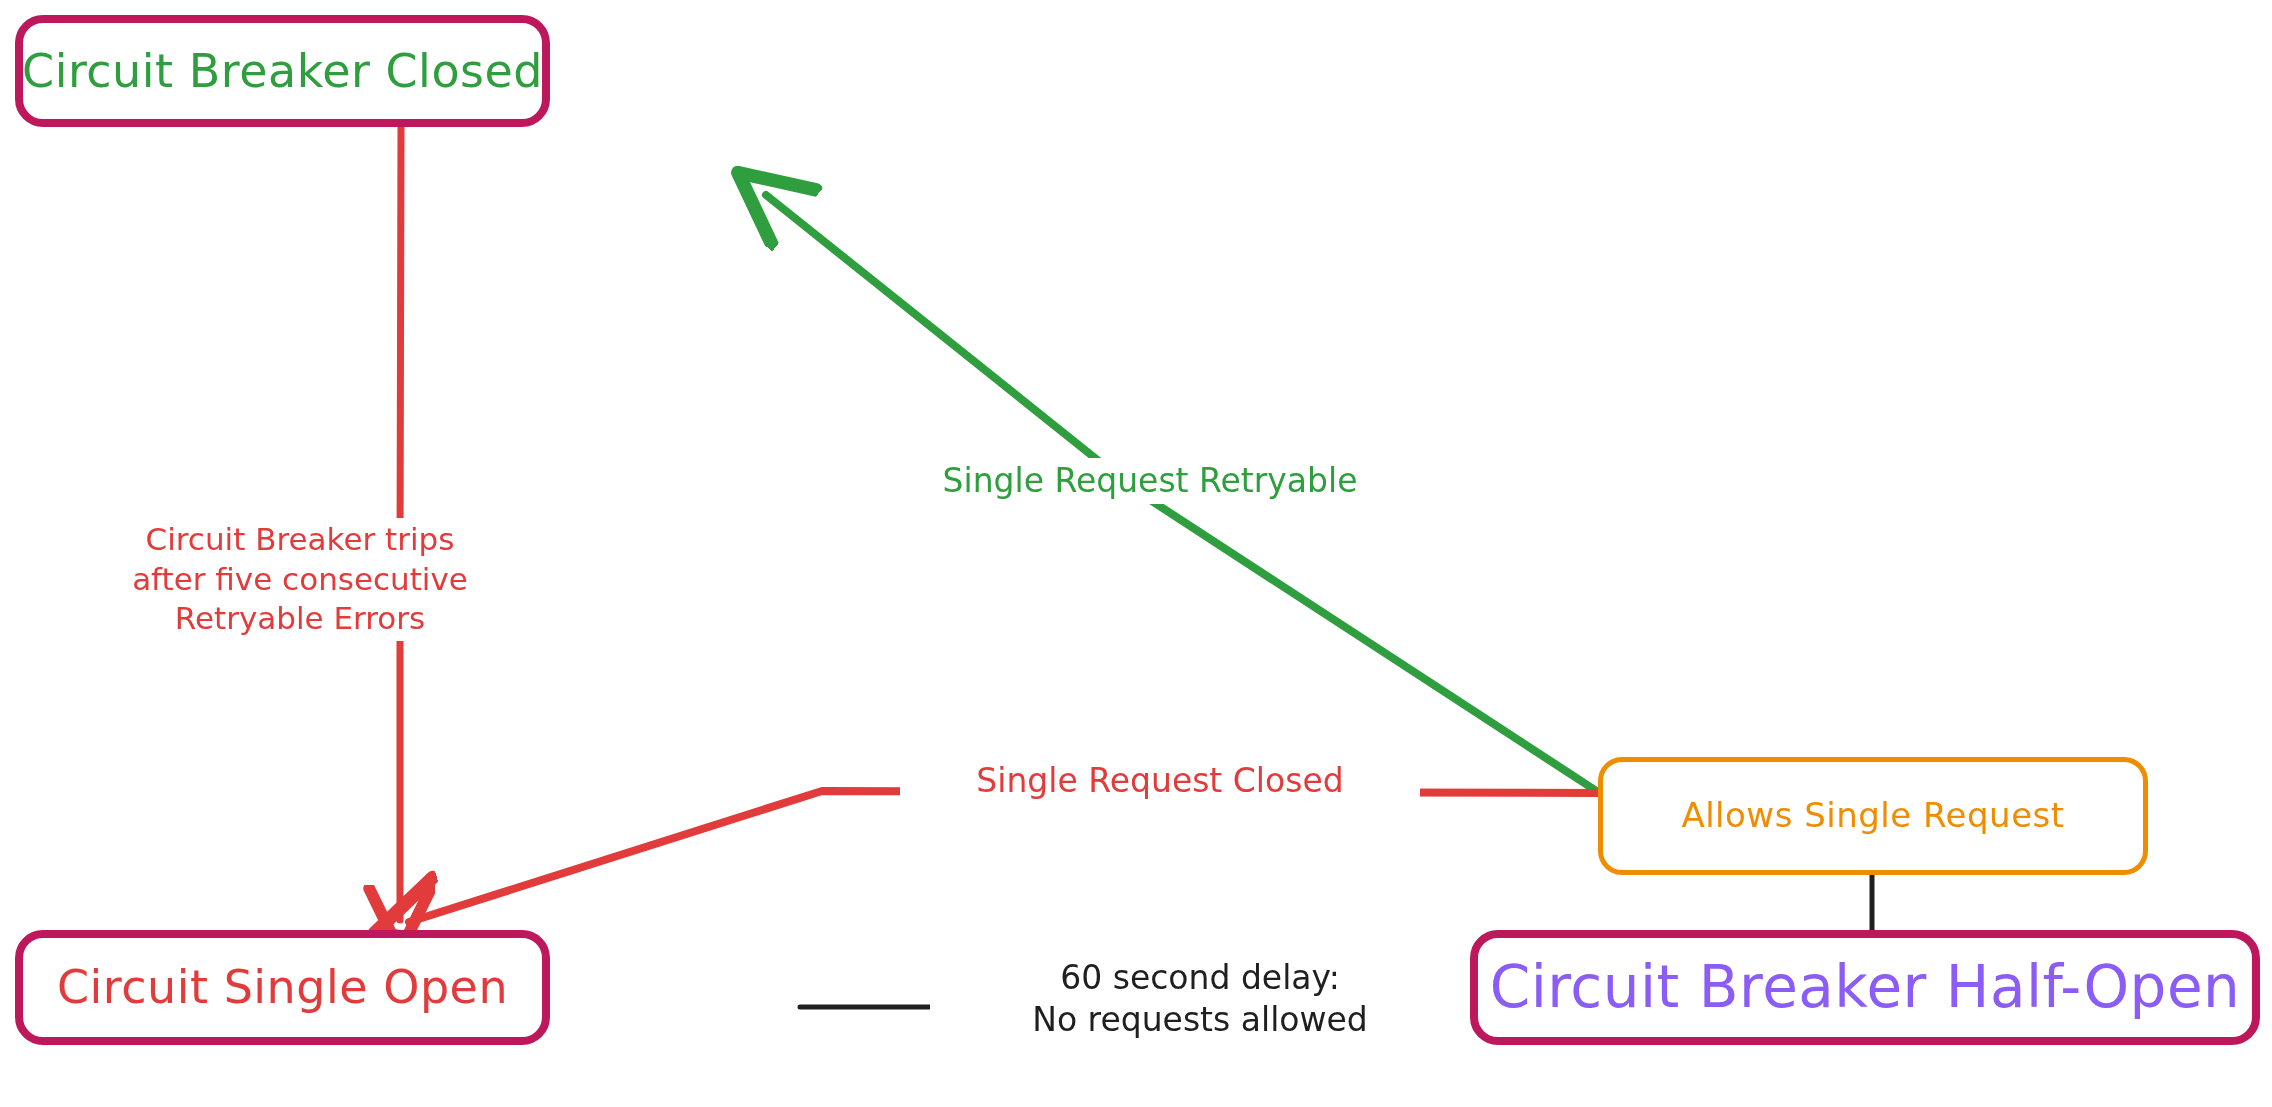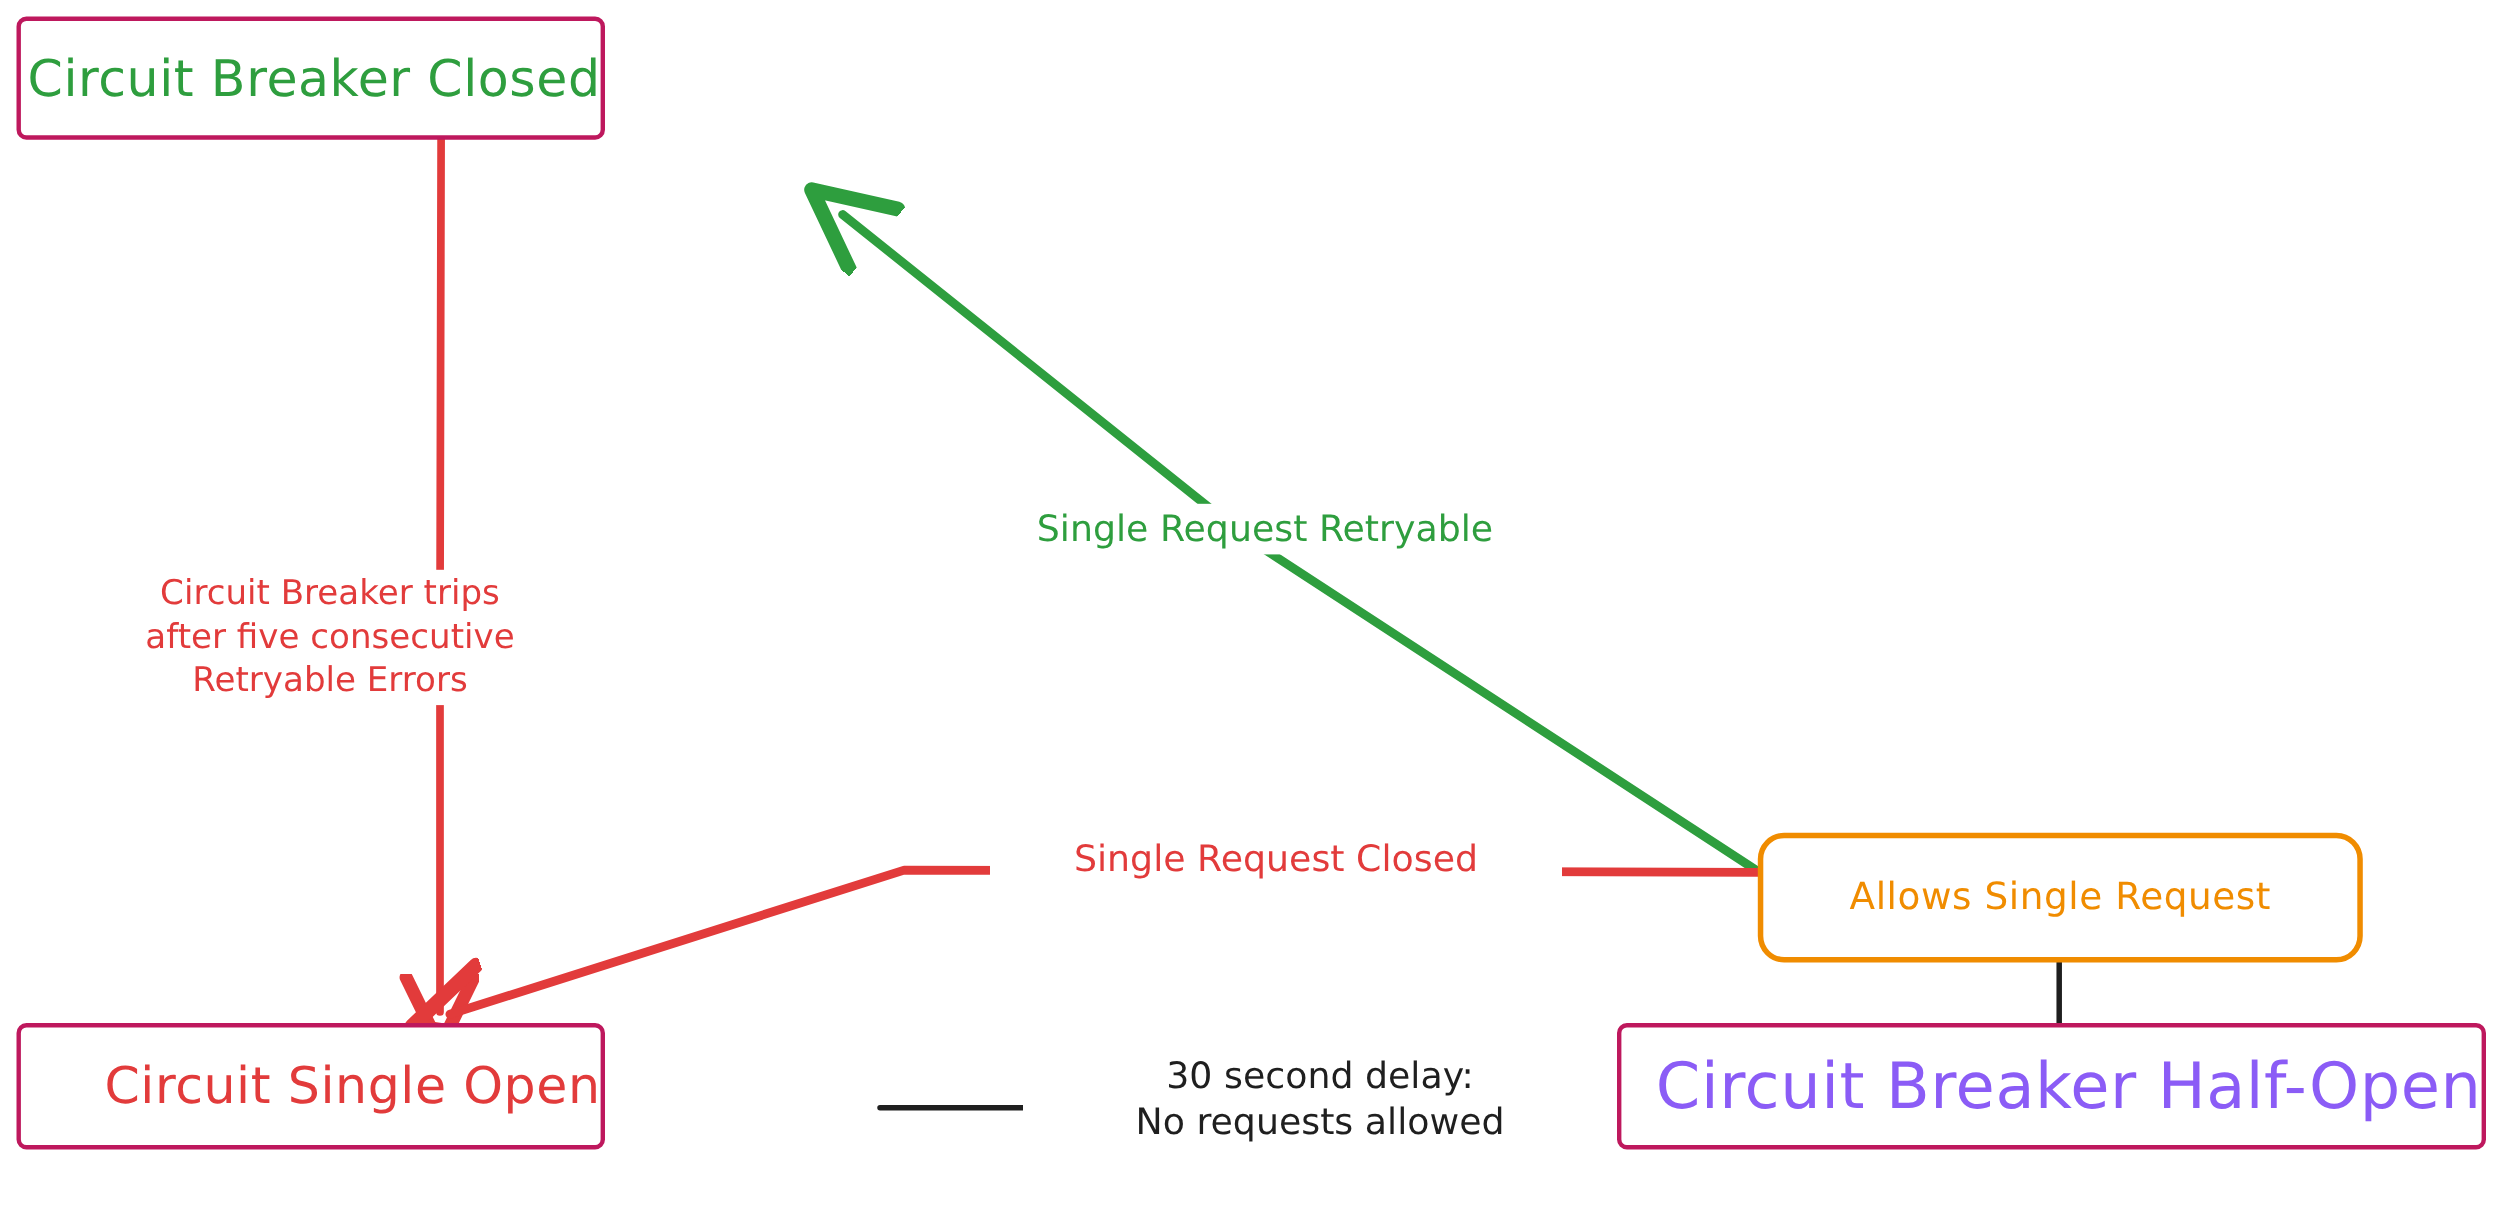--- a/index.html
+++ b/index.html
@@ -32,23 +32,22 @@
     position: absolute;
     z-index: 2;
     box-sizing: border-box;
     background: #ffffff;
     display: flex;
     align-items: center;
     justify-content: center;
     text-align: center;
   }
   .node-dark {
-    border: 4px solid #be185d;
-    border-radius: 9px;
-    justify-content: flex-end;
+    border: 8px solid #be185d;
+    border-radius: 28px;
   }
   .node-orange {
     border: 5px solid #f08c00;
     border-radius: 24px;
   }
   .node-label {
     font-family: "DejaVu Sans", sans-serif;
     font-weight: 400;
     letter-spacing: 0.5px;
     line-height: 1.15;
@@ -133,21 +132,21 @@
   </svg>
 
   <div class="edge-label boxed el-trips">Circuit Breaker trips
 after five consecutive
 Retryable Errors</div>
 
   <div class="edge-label boxed el-succeeds">Single Request Retryable</div>
 
   <div class="edge-label boxed el-fails">Single Request Closed</div>
 
-  <div class="edge-label boxed el-delay">30 second delay:
+  <div class="edge-label boxed el-delay">60 second delay:
 No requests allowed</div>
 
   <div class="node node-dark" style="left:15px; top:15px; width:535px; height:112px;">
     <span class="node-label lbl-closed">Circuit Breaker Closed</span>
   </div>
 
   <div class="node node-dark" style="left:15px; top:930px; width:535px; height:115px;">
     <span class="node-label lbl-open">Circuit Single Open</span>
   </div>
 

